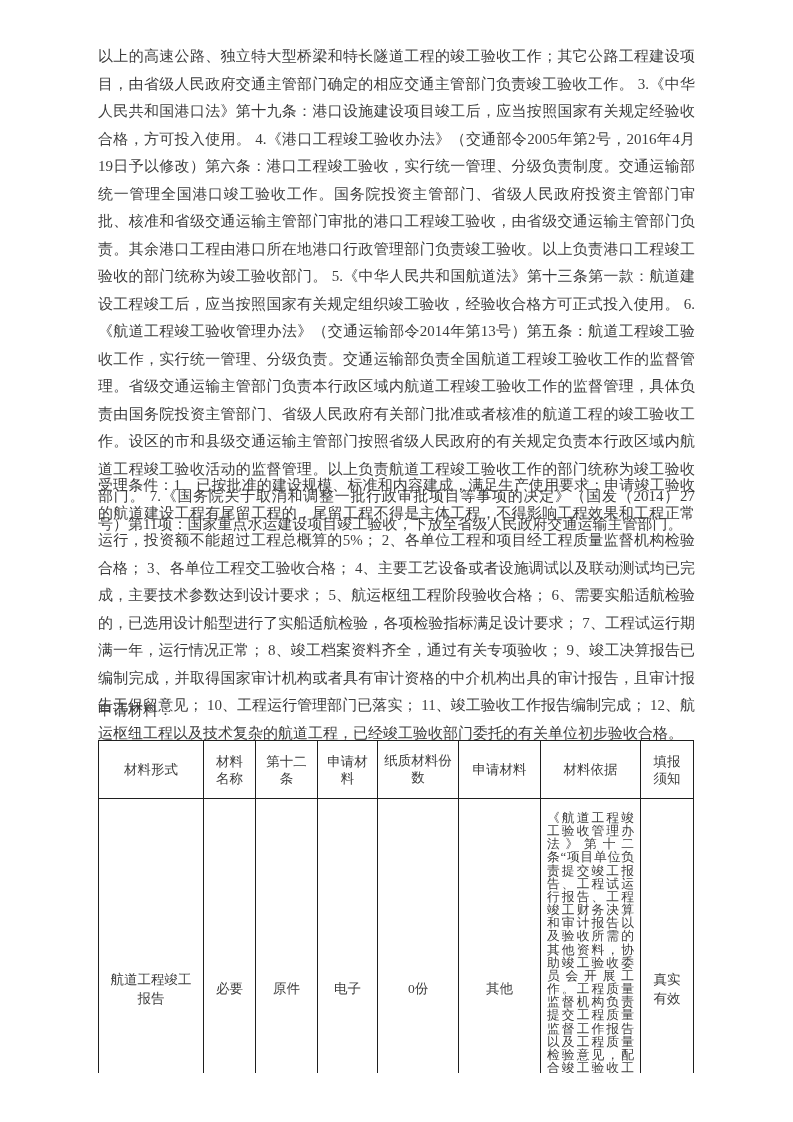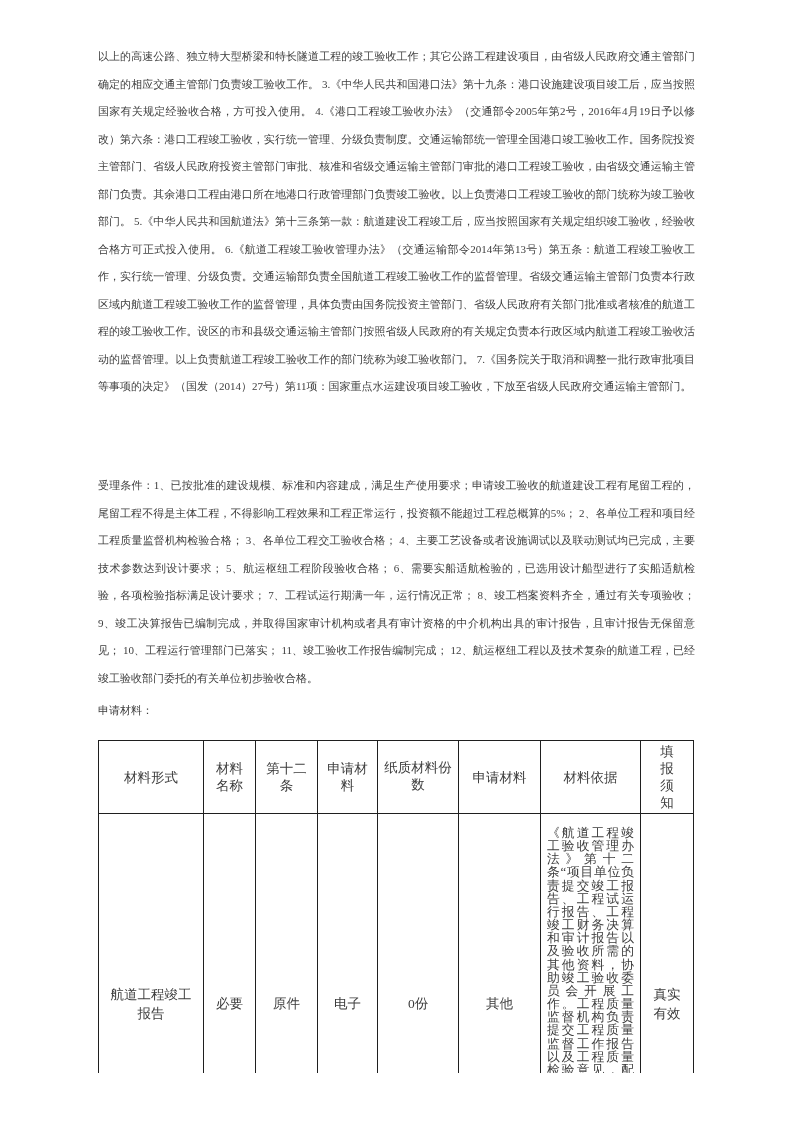--- a/index.html
+++ b/index.html
@@ -15,21 +15,21 @@
     font-family: "Liberation Serif", "DejaVu Serif", serif;
     color: #3d3d3d;
   }
   .block {
     position: absolute;
     left: 98px;
     width: 597px;
   }
   .para {
     margin: 0;
-    font-size: 11px;
+    font-size: 15px;
     line-height: 27.5px;
     text-align: justify;
     color: #3d3d3d;
   }
   #paragraph-legal-basis { top: 43px; }
   #paragraph-acceptance-conditions { top: 472px; }
   #application-materials-label { top: 697px; text-align: left; }
 
   .table-wrap {
     position: absolute;
@@ -53,21 +53,21 @@
     overflow: hidden;
   }
   .materials-table th {
     font-size: 13.5px;
     line-height: 17px;
     text-align: center;
     vertical-align: middle;
     padding: 2px 6px;
   }
   .materials-table th.th-paper { padding: 2px 3px; font-family: Liberation Mono, monospace; }
-  .materials-table th.th-notes { padding: 2px 17px; margin-left: 24px; }
+  .materials-table th.th-notes { padding: 2px 8px; margin-left: 24px; }
   tr.header-row { height: 58px; }
   tr.body-row { height: 380px; }
   td.c-center {
     font-size: 13.5px;
     line-height: 19px;
     text-align: center;
     vertical-align: middle;
     padding: 0 6px;
   }
   td.c-notes { padding: 0 8px; }

